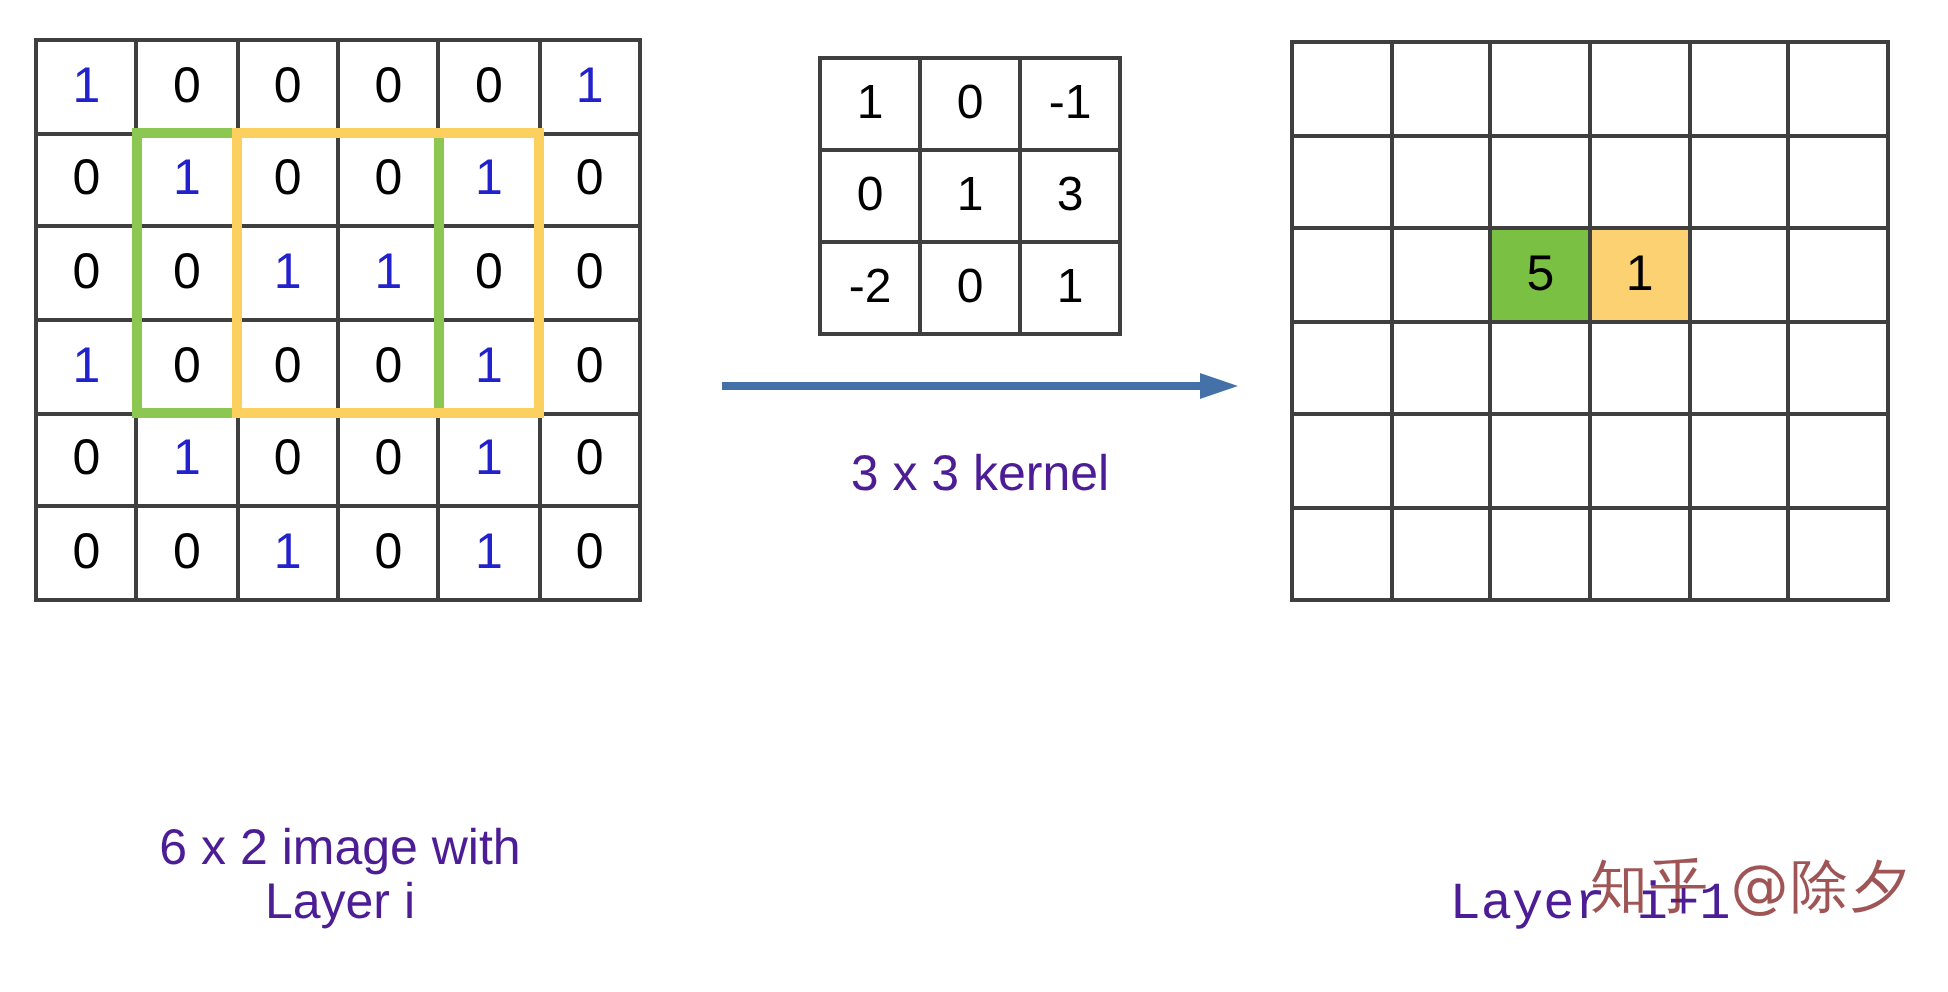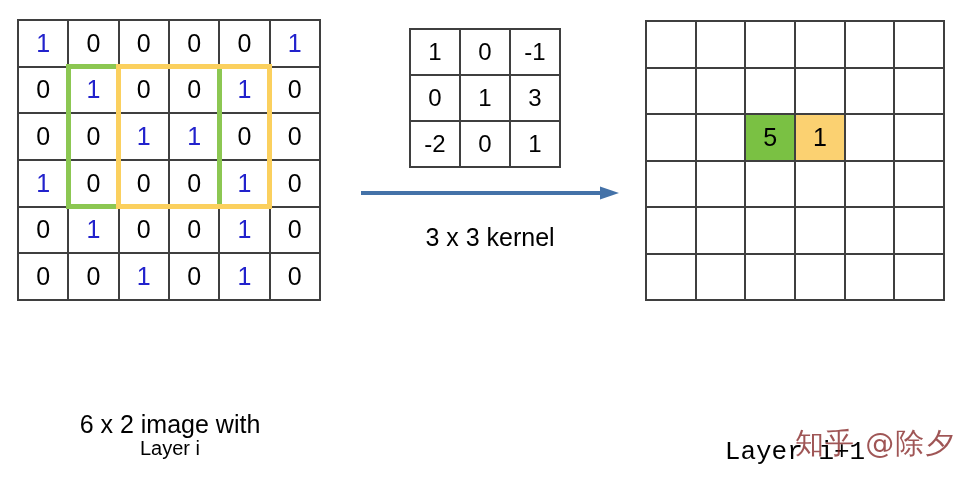--- a/index.html
+++ b/index.html
@@ -99,41 +99,41 @@
     top: 186px;
     width: 258px;
     height: 14px;
   }
 
   
   .label {
     position: absolute;
     text-align: center;
     font-family: "Liberation Sans", sans-serif;
-    color: #000000;
+    color: #4c1d95;
     white-space: pre;
   }
   #kernel-caption {
     left: 355px;
     top: 223px;
     width: 270px;
     font-size: 25px;
   }
   #input-caption {
     left: 20px;
     top: 337px;
     width: 300px;
     font-size: 25px;
     line-height: 35px;
   }
   #layer-i-label {
     left: 20px;
     top: 437px;
     width: 300px;
-    font-size: 20px;
+    font-size: 25px;
   }
   #layer-i1-label {
     left: 645px;
     top: 437px;
     width: 300px;
     font-size: 26px;
     font-family: Liberation Mono, monospace;
   }
 
   

